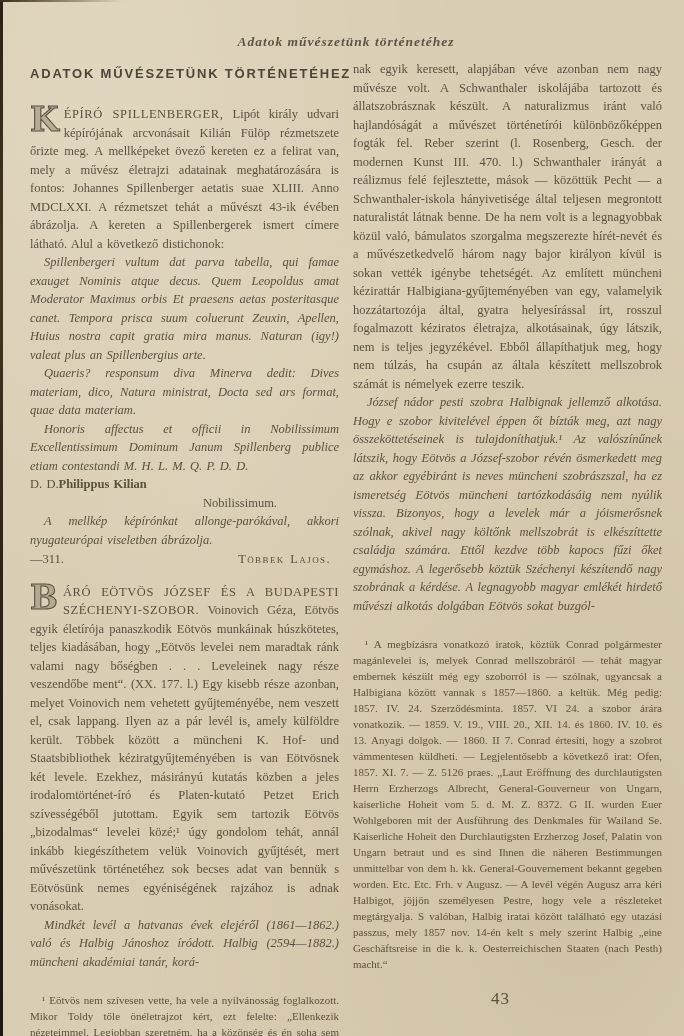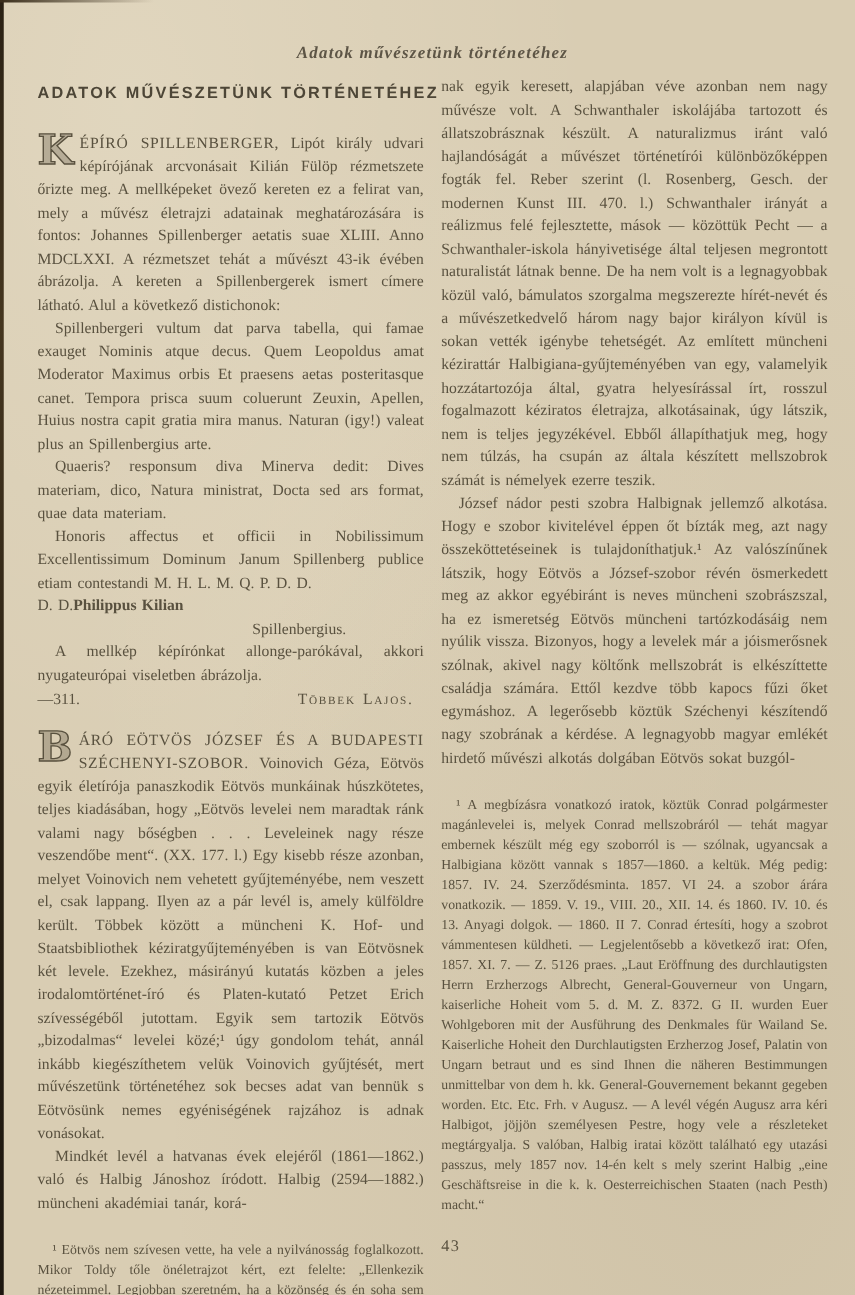--- a/index.html
+++ b/index.html
@@ -33,21 +33,21 @@
   .section-title{
     font-family:"Liberation Sans","DejaVu Sans",sans-serif;
     font-size:13px;letter-spacing:1.8px;color:#4d4637;font-weight:600;
     margin:6px 0 24px 0;white-space:nowrap;
   }
   .body-text{
     font-size:12.5px;line-height:18.5px;color:#59513f;
     text-align:justify;word-spacing:1.1px;
   }
   .para{margin:0;}
-  .para.indent{text-indent:14px;}
+  .para.indent{text-indent:14px;font-style:italic;}
   .dropcap{
     float:left;
     font-family:"DejaVu Serif",serif;
     font-size:33px;line-height:27px;
     padding:1px 5px 0 0;
     color:rgba(89,81,63,0.30);
     -webkit-text-stroke:1.1px #59513f;
     font-weight:bold;
   }
   .lead-caps{letter-spacing:0.6px;}
@@ -56,21 +56,21 @@
   .chalco{text-align:right;padding-right:62px;}
   .author-row{display:flex;justify-content:space-between;align-items:baseline;margin-top:1px;}
   .author-name{font-variant:small-caps;letter-spacing:1.4px;padding-right:8px;}
   .article-gap{height:14px;}
   .footnote-gap{height:10px;}
   .footnote{
     font-size:11px;line-height:16px;color:#59513f;
     text-align:justify;word-spacing:0.8px;text-indent:12px;
   }
   .page-number{
-    text-align:left;font-size:13px;color:#59513f;
+    text-align:center;font-size:17px;color:#59513f;
     padding:6px 14px 0 0;letter-spacing:1px;
   }
 </style>
 </head>
 <body>
 
 <div class="scan-edge-left"></div>
 <div class="scan-edge-top"></div>
 
 <div class="page">
@@ -89,21 +89,21 @@
         <p class="para indent">Spillenbergeri vultum dat parva tabella, qui famae exauget Nominis atque decus. Quem Leopoldus amat Moderator Maximus orbis Et praesens aetas posteritasque canet. Tempora prisca suum coluerunt Zeuxin, Apellen, Huius nostra capit gratia mira manus. Naturan (igy!) valeat plus an Spillenbergius arte.</p>
 
         <p class="para indent">Quaeris? responsum diva Minerva dedit: Dives materiam, dico, Natura ministrat, Docta sed ars format, quae data materiam.</p>
 
         <p class="para indent">Honoris affectus et officii in Nobilissimum Excellentissimum Dominum Janum Spillenberg publice etiam contestandi M. H. L. M. Q. P. D. D.</p>
 
         <div class="sig-row">
           <span>D. D.</span>
           <span class="sig-right">Philippus Kilian</span>
         </div>
-        <div class="chalco">Spillenbergius.</div>
+        <div class="chalco">Nobilissimum.</div>
 
         <p class="para indent">A mellkép képírónkat allonge-parókával, akkori nyugateurópai viseletben ábrázolja.</p>
 
         <div class="author-row">
           <span>—311.</span>
           <span class="author-name">Többek Lajos.</span>
         </div>
       </div>
 
       <div class="article-gap"></div>

